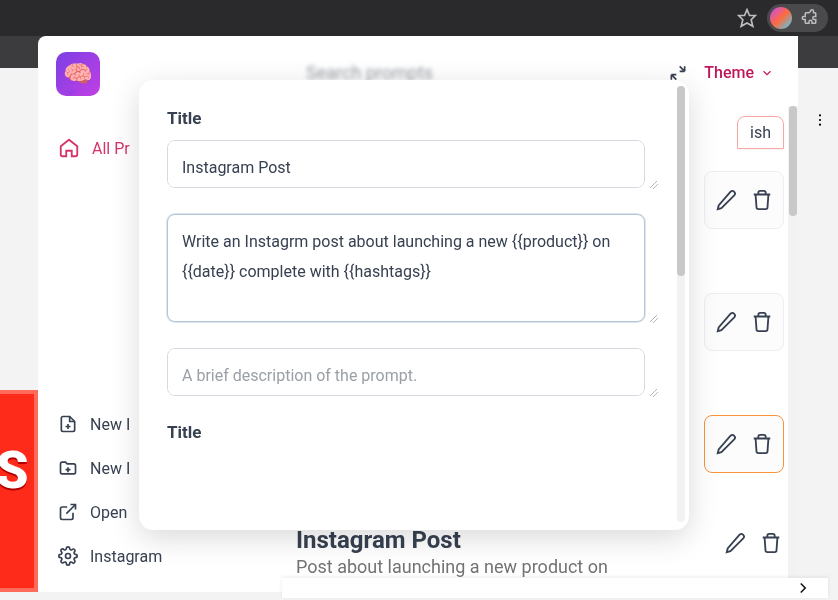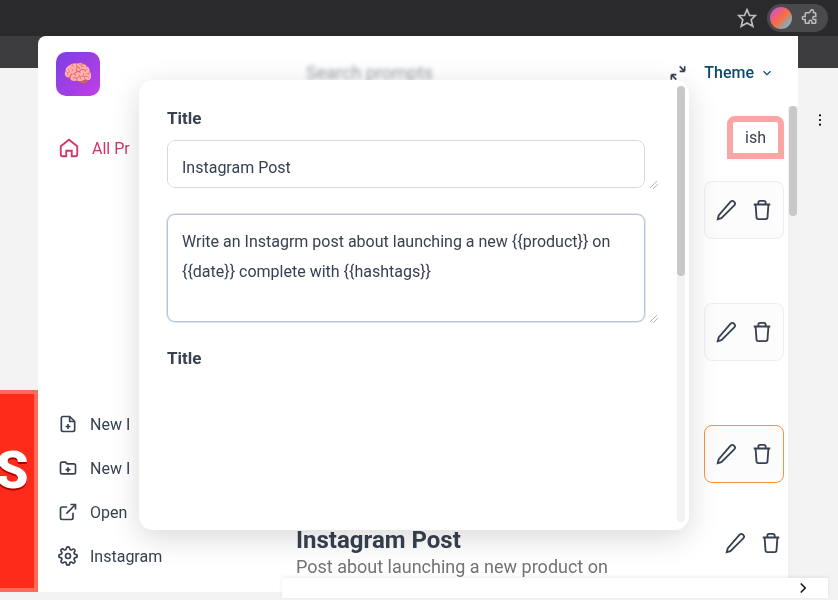--- a/index.html
+++ b/index.html
@@ -126,34 +126,34 @@
   }
   .search-ph {
     flex: 1;
     color: #9aa0a6; font-size: 18px;
     filter: blur(2px);
     white-space: nowrap; overflow: hidden;
   }
   .collapse-ic { width: 20px; height: 20px; color:#374151; }
   .theme-sel {
     display: flex; align-items: center; gap:6px;
-    color:#0c4a6e; font-size:16px; font-weight:500;
+    color:#be185d; font-size:16px; font-weight:500;
   }
   
   .right-rail {
     position: absolute;
     right: 14px;
     top: 80px;
     width: 100px;
     display: flex; flex-direction: column; gap: 22px;
     align-items: flex-end;
   }
   .lang-chip {
     background: #fff;
-    border: 6px solid #fca5a5;
+    border: 1px solid #fca5a5;
     border-radius: 8px 8px 0 0;
     padding: 6px 12px;
     color:#374151; font-size:16px;
     filter: blur(0.6px);
     box-shadow: 0 1px 3px rgba(0,0,0,0.05);
   }
   .card-actions {
     width: 80px;
     height: 58px;
     border: 1px solid #eceef1;
@@ -417,20 +417,23 @@
     </div>
   </div>
 
   <div class="field-wrap">
     <div class="resize-grip">
       <textarea class="txt text-h" style="">Write an Instagrm post about launching a new {{product}} on {{date}} complete with {{hashtags}}</textarea>
     </div>
   </div>
 
   <div class="field-wrap">
+    <div class="resize-grip">
+      <textarea class="txt desc-h" placeholder="A brief description of the prompt." style=""></textarea>
+    </div>
   </div>
 
   <div class="field-label" style="margin-bottom:0">Title</div>
 </div>
 
 <div class="bottom-bar">
   <svg width="18" height="18" viewBox="0 0 24 24" stroke-width="2">
       <polyline points="9 6 15 12 9 18"></polyline>
     </svg>
 </div>

